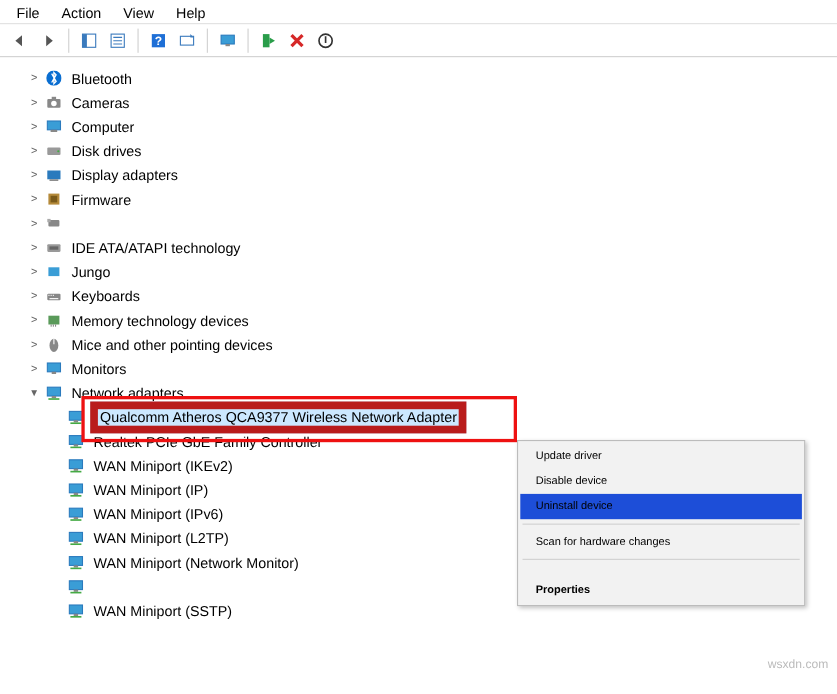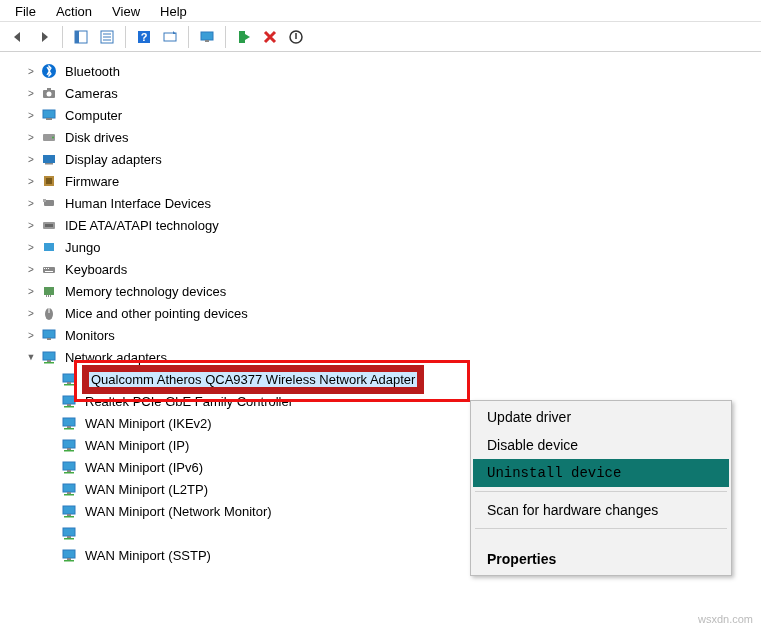--- a/index.html
+++ b/index.html
@@ -17,25 +17,25 @@
 .expander { width: 14px; text-align: center; color: #666; font-size: 10px; cursor: default; margin-right: 2px; }
 .icon-slot { width: 18px; height: 18px; display: flex; align-items: center; justify-content: center; margin-right: 4px; }
 .node-label { padding: 1px 3px; }
 .children { padding-left: 20px; }
 
 .sel { background: #cce8ff; border: 7px solid #b91c1c; padding: 0 2px; }
 
 .hl-red { position: absolute; border: 3px solid #e11; pointer-events: none; }
 
 .context-menu { position: absolute; background: #f2f2f2; border: 1px solid #bcbcbc; box-shadow: 2px 2px 4px rgba(0,0,0,0.25); width: 262px; padding: 2px; }
-.ctx-item { padding: 6px 14px; font-size: 14px; cursor: default; }
-.ctx-item.hover { background: #0f766e; font-family: Liberation Mono, monospace; }
+.ctx-item { padding: 6px 14px; font-size: 10px; cursor: default; }
+.ctx-item.hover { background: #1d4ed8; }
 .ctx-sep { height: 1px; background: #d0d0d0; margin: 4px 2px; }
 
-.watermark { position: absolute; right: 8px; bottom: 6px; color: #bbb; font-size: 11px; }
+.watermark { position: absolute; right: 8px; bottom: 21px; color: #bbb; font-size: 11px; }
 </style>
 </head>
 <body>
 
 <div class="menubar">
   <div class="menubar-item">File</div>
   <div class="menubar-item">Action</div>
   <div class="menubar-item">View</div>
   <div class="menubar-item">Help</div>
 </div>
@@ -176,21 +176,20 @@
   </div>
 
   <div class="tree-row">
     <span class="expander">&gt;</span>
     <span class="icon-slot">
         <svg width="14" height="14">
           <rect x="2" y="4" width="10" height="6" rx="1" fill="#888"></rect>
           <rect x="1" y="3" width="3" height="3" fill="#aaa"></rect>
         </svg>
       </span>
-    <span class="node-label">Human Interface Devices</span>
   </div>
 
   <div class="tree-row">
     <span class="expander">&gt;</span>
     <span class="icon-slot">
         <svg width="14" height="14">
           <rect x="1" y="4" width="12" height="7" rx="1" fill="#999"></rect>
           <rect x="3" y="6" width="8" height="3" fill="#666"></rect>
         </svg>
       </span>

